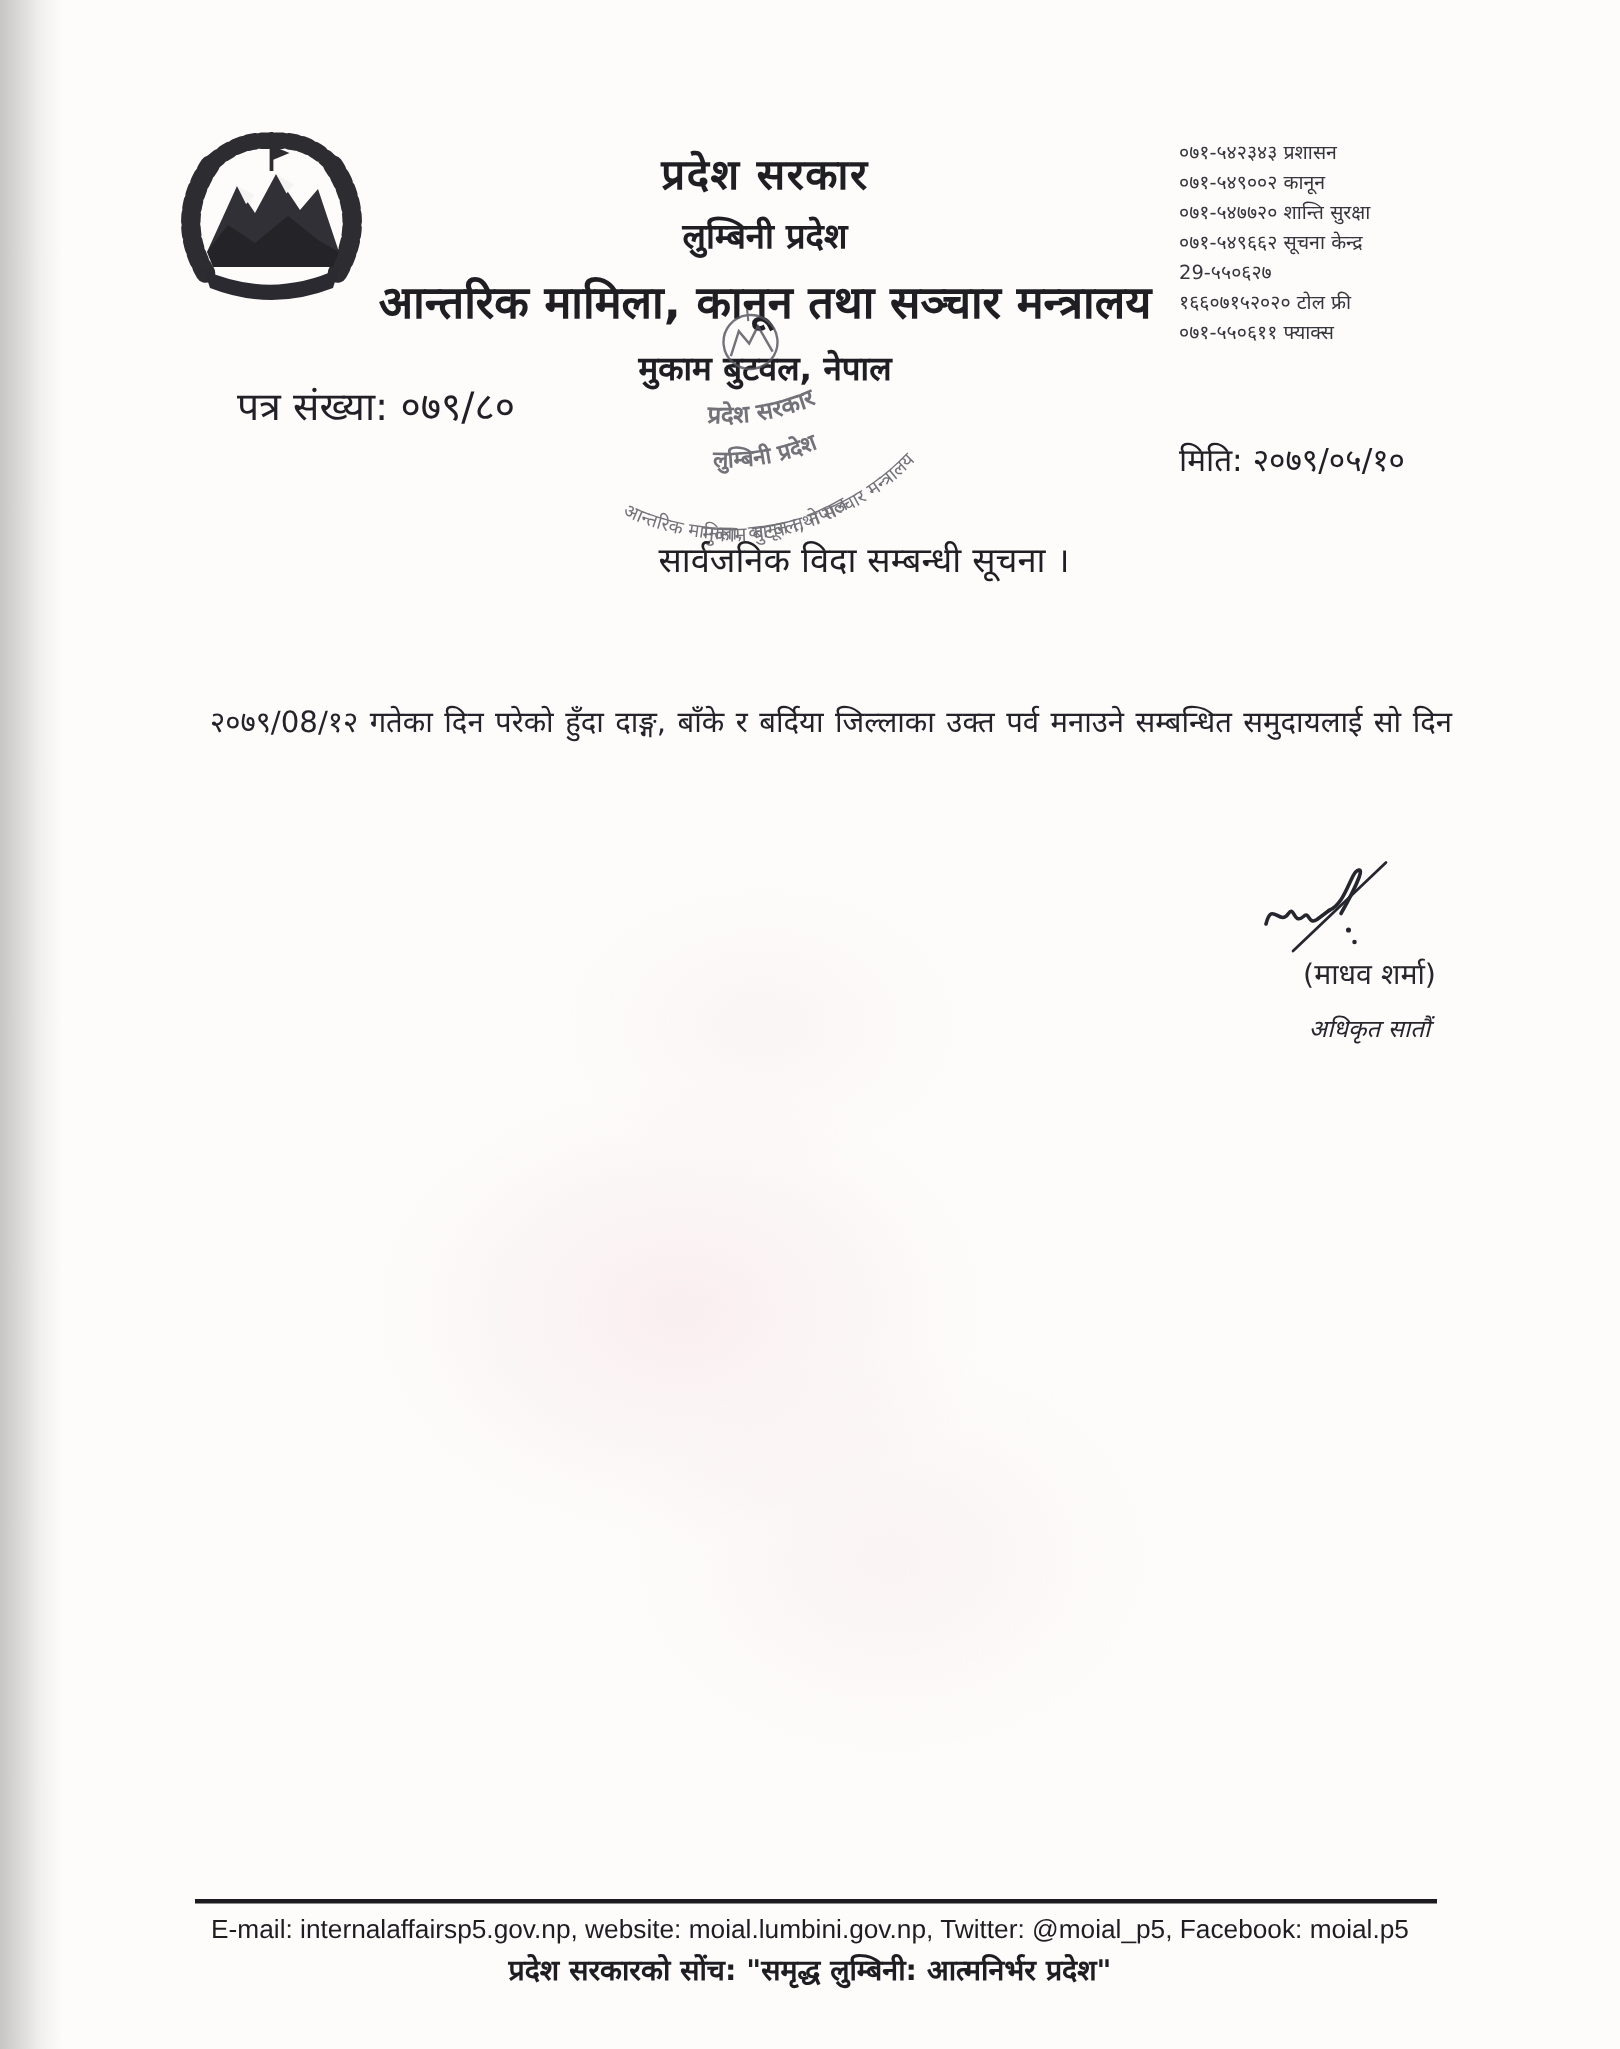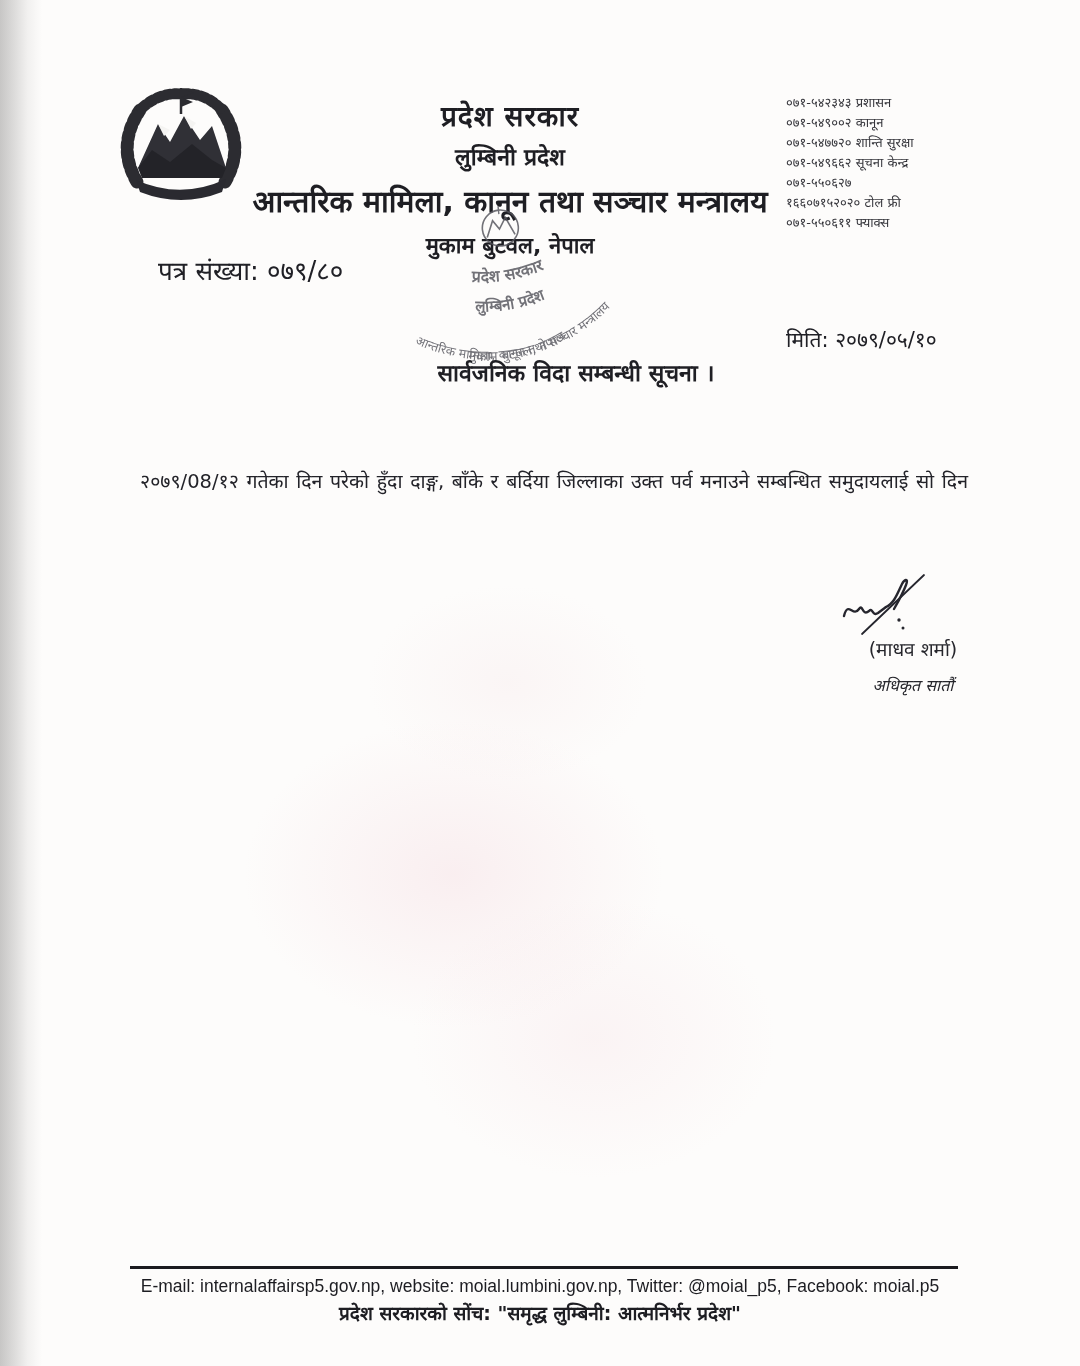--- a/index.html
+++ b/index.html
@@ -36,33 +36,33 @@
   .head-location { font-size: 22px; font-weight: 700; margin-top: 8px; }
 
   .contacts {
     position: absolute; left: 786px; top: 93px;
     font-size: 13px; line-height: 20px; color: #35353b; white-space: nowrap;
   }
   .contact-row span { display: inline; }
 
   
   .letter-no { position: absolute; left: 158px; top: 252px; font-size: 26px; color: #202026; }
-  .letter-date { position: absolute; left: 786px; top: 292px; font-size: 21px; color: #202026; margin-top: 33px; }
+  .letter-date { position: absolute; left: 786px; top: 292px; font-size: 21px; color: #202026; }
 
   
   .stamp {
     position: absolute; left: 378px; top: 192px; width: 250px; height: 180px;
     opacity: 0.82; transform: rotate(-6deg);
   }
 
   
   .subject {
     position: absolute; left: 0; top: 356px; width: 100%;
     padding-left: 72px; text-align: center;
-    font-size: 23px; font-weight: 700; color: #1f1f24;
+    font-size: 23px; font-weight: 400; color: #1f1f24;
   }
 
   
   .body-block {
     position: absolute; left: 140px; top: 466px; width: 828px;
     font-size: 19.5px; line-height: 31px; color: #232329;
   }
   .body-line { display: block; }
   .body-line.just { text-align: justify; text-align-last: justify; }
 
@@ -115,21 +115,21 @@
     <div class="head-province">लुम्बिनी प्रदेश</div>
     <div class="head-ministry">आन्तरिक मामिला, कानून तथा सञ्चार मन्त्रालय</div>
     <div class="head-location">मुकाम बुटवल, नेपाल</div>
   </div>
 
   <div class="contacts">
     <div class="contact-row"><span>०७१-५४२३४३</span> <span>प्रशासन</span></div>
     <div class="contact-row"><span>०७१-५४९००२</span> <span>कानून</span></div>
     <div class="contact-row"><span>०७१-५४७७२०</span> <span>शान्ति सुरक्षा</span></div>
     <div class="contact-row"><span>०७१-५४९६६२</span> <span>सूचना केन्द्र</span></div>
-    <div class="contact-row"><span>०७१-५५०६२७</span> <span></span></div>
+    <div class="contact-row"><span>29-५५०६२७</span> <span></span></div>
     <div class="contact-row"><span>१६६०७१५२०२०</span> <span>टोल फ्री</span></div>
     <div class="contact-row"><span>०७१-५५०६११</span> <span>फ्याक्स</span></div>
   </div>
 
   <div class="letter-no">पत्र संख्या: ०७९/८०</div>
   <div class="letter-date">मिति: २०७९/०५/१०</div>
 
   <svg class="stamp" viewBox="0 0 250 180">
     <defs>
       <path id="st-a1" d="M 70 80 A 150 150 0 0 0 190 72"></path>

